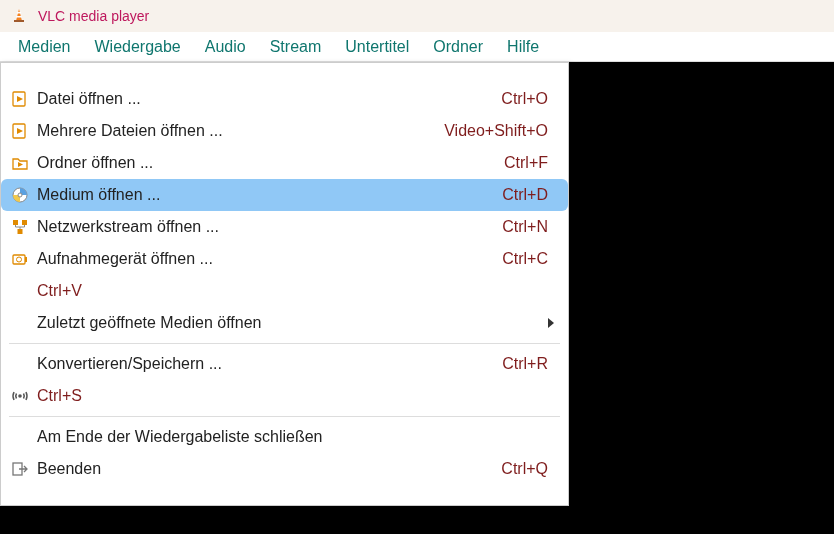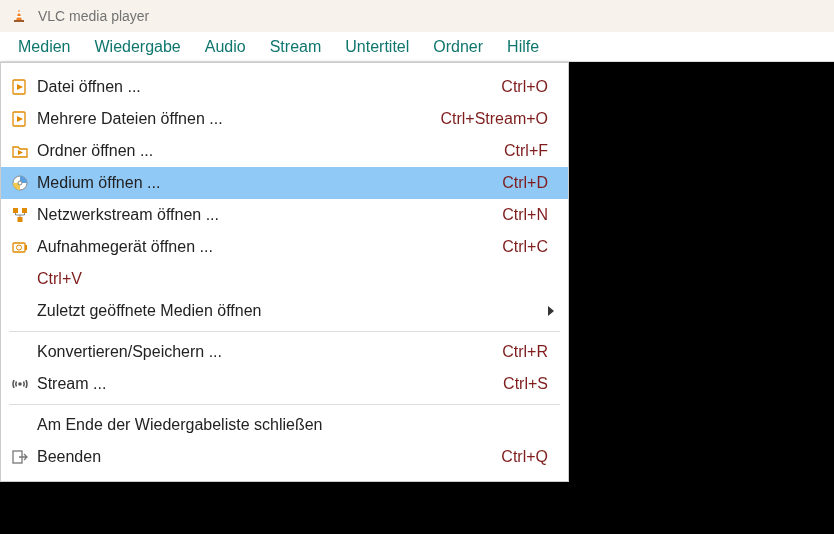--- a/index.html
+++ b/index.html
@@ -12,21 +12,21 @@
     overflow: hidden;
     position: relative;
   }
   .titlebar {
     background: #f7f2ec;
     height: 32px;
     display: flex;
     align-items: center;
     padding: 0 8px;
     gap: 8px;
-    color: #737373;
+    color: #be185d;
     font-size: 14px;
   }
   .titlebar svg { flex-shrink: 0; }
   .menubar {
     background: #fff;
     height: 30px;
     display: flex;
     align-items: stretch;
     border-bottom: 1px solid #ddd;
     padding-left: 6px;
@@ -43,34 +43,35 @@
     background: #fff;
   }
   .dropdown {
     position: absolute;
     top: 62px;
     left: 0;
     width: 569px;
     background: #fff;
     border: 1px solid #ccc;
     box-shadow: 2px 2px 6px rgba(0,0,0,.2);
-    padding: 8px 0;
+    padding: 20px 0;
   }
   .menu-item {
     display: flex;
     align-items: center;
     height: 32px;
     padding: 0 10px 0 8px;
     color: #222;
     font-size: 16px;
     cursor: default;
     gap: 6px;
   }
   .menu-item.highlight {
     background: #90c8f6;
+    border-radius: 6px;
   }
   .mi-icon {
     width: 22px;
     height: 22px;
     display: flex;
     align-items: center;
     justify-content: center;
     flex-shrink: 0;
   }
   .mi-label { flex: 1; }
@@ -125,21 +126,21 @@
       <span class="mi-shortcut">Ctrl+O</span>
     </div>
     <div class="menu-item">
       <span class="mi-icon">
         <svg width="18" height="18" viewBox="0 0 18 18">
           <rect x="2" y="2" width="12" height="14" rx="1" fill="none" stroke="#e08a00" stroke-width="1.3"></rect>
           <polygon points="6,6 6,12 12,9" fill="#e08a00"></polygon>
         </svg>
       </span>
       <span class="mi-label">Mehrere Dateien öffnen ...</span>
-      <span class="mi-shortcut">Ctrl+Stream+O</span>
+      <span class="mi-shortcut">Video+Shift+O</span>
     </div>
     <div class="menu-item">
       <span class="mi-icon">
         <svg width="18" height="18" viewBox="0 0 18 18">
           <path d="M2 5h5l2 2h7v8H2z" fill="none" stroke="#e08a00" stroke-width="1.3"></path>
           <polygon points="7,8 7,13 12,10.5" fill="#e08a00"></polygon>
         </svg>
       </span>
       <span class="mi-label">Ordner öffnen ...</span>
       <span class="mi-shortcut">Ctrl+F</span>
@@ -197,21 +198,20 @@
     <div class="menu-item">
       <span class="mi-icon">
         <svg width="18" height="18" viewBox="0 0 18 18">
           <path d="M3 5 Q1 9 3 13" stroke="#555" fill="none" stroke-width="1.5"></path>
           <path d="M5.5 6.5 Q4 9 5.5 11.5" stroke="#555" fill="none" stroke-width="1.5"></path>
           <circle cx="9" cy="9" r="1.8" fill="#555"></circle>
           <path d="M12.5 6.5 Q14 9 12.5 11.5" stroke="#555" fill="none" stroke-width="1.5"></path>
           <path d="M15 5 Q17 9 15 13" stroke="#555" fill="none" stroke-width="1.5"></path>
         </svg>
       </span>
-      <span class="mi-label">Stream ...</span>
       <span class="mi-shortcut">Ctrl+S</span>
     </div>
     <div class="separator"></div>
     <div class="menu-item">
       <span class="mi-icon"></span>
       <span class="mi-label">Am Ende der Wiedergabeliste schließen</span>
     </div>
     <div class="menu-item">
       <span class="mi-icon">
         <svg width="18" height="18" viewBox="0 0 18 18">

